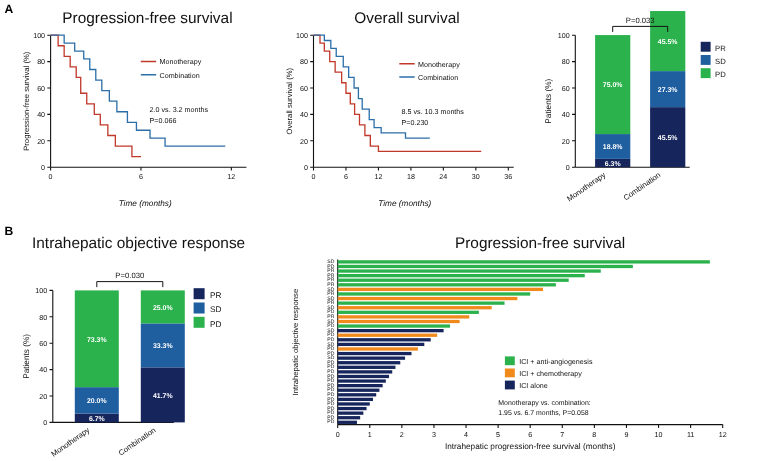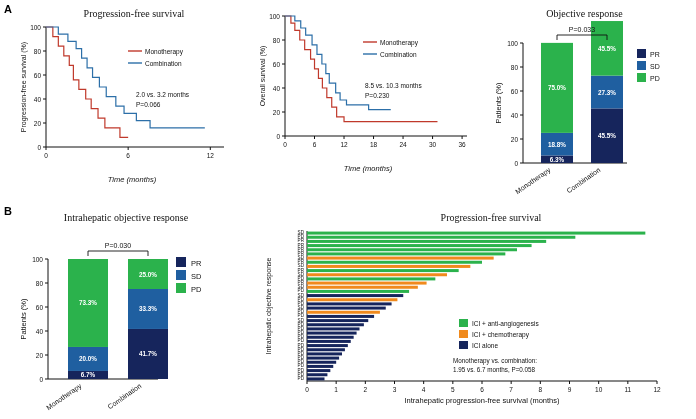--- a/index.html
+++ b/index.html
@@ -1,18 +1,18 @@
 <!DOCTYPE html>
 <html><head>
 <meta charset="utf-8">
 <style>
   html,body{margin:0;padding:0;}
   body{width:696px;height:419px;background:#ffffff;font-family:"Liberation Sans",sans-serif;color:#1a1a1a;position:relative;overflow:hidden;}
   .panel-letter{position:absolute;font-size:11px;font-weight:bold;color:#000;}
-  .chart-title{font-size:10px;text-align:center;color:#111;font-family:Liberation Serif, serif;}
+  .chart-title{font-size:14px;text-align:center;color:#111;}
   .axis-label{font-size:7.5px;color:#111;font-style:italic;}
   svg{display:block;}
 </style>
 </head>
 <body>
 
 <div class="panel-letter" style="left:4px;top:3px;">A</div>
 <div class="panel-letter" style="left:4px;top:205px;">B</div>
 
 <div style="position:absolute;left:8px;top:8px;width:228px;height:175px;">
@@ -47,20 +47,21 @@
         <line x1="120" y1="44" x2="134" y2="44" stroke="#2c6fa8" stroke-width="1.4"></line>
         <text x="137" y="46.5" font-size="6.5" fill="#111" text-anchor="start" font-family="&quot;Liberation Sans&quot;, sans-serif" font-weight="normal">Combination</text>
         <text x="128" y="78" font-size="6.5" fill="#111" text-anchor="start" font-family="&quot;Liberation Sans&quot;, sans-serif" font-weight="normal">2.0 vs. 3.2 months</text>
         <text x="128" y="88" font-size="6.5" fill="#111" text-anchor="start" font-family="&quot;Liberation Sans&quot;, sans-serif" font-weight="normal">P=0.066</text>
       </g>
   </svg>
   <div class="axis-label" style="text-align:center;margin-left:20px;margin-top:-6px;">Time (months)</div>
 </div>
 
 <div style="position:absolute;left:245px;top:8px;width:232px;height:175px;">
+  <div class="chart-title" style="margin-left:18px;">Overall survival</div>
   <svg width="232" height="162" viewBox="0 0 232 162">
     <g id="os-plot">
         <line x1="40" y1="8" x2="40" y2="128" stroke="#111" stroke-width="1"></line>
         <line x1="40" y1="128" x2="222" y2="128" stroke="#111" stroke-width="1"></line>
         <line x1="37" y1="128" x2="40" y2="128" stroke="#111" stroke-width="1"></line>
         <text x="35" y="130.5" font-size="6.5" fill="#111" text-anchor="end" font-family="&quot;Liberation Sans&quot;, sans-serif" font-weight="normal">0</text>
         <line x1="37" y1="104" x2="40" y2="104" stroke="#111" stroke-width="1"></line>
         <text x="35" y="106.5" font-size="6.5" fill="#111" text-anchor="end" font-family="&quot;Liberation Sans&quot;, sans-serif" font-weight="normal">20</text>
         <line x1="37" y1="80" x2="40" y2="80" stroke="#111" stroke-width="1"></line>
         <text x="35" y="82.5" font-size="6.5" fill="#111" text-anchor="end" font-family="&quot;Liberation Sans&quot;, sans-serif" font-weight="normal">40</text>
@@ -92,21 +93,20 @@
         <line x1="118" y1="46" x2="132" y2="46" stroke="#2c6fa8" stroke-width="1.4"></line>
         <text x="135" y="48.5" font-size="6.5" fill="#111" text-anchor="start" font-family="&quot;Liberation Sans&quot;, sans-serif" font-weight="normal">Combination</text>
         <text x="120" y="80" font-size="6.5" fill="#111" text-anchor="start" font-family="&quot;Liberation Sans&quot;, sans-serif" font-weight="normal">8.5 vs. 10.3 months</text>
         <text x="120" y="90" font-size="6.5" fill="#111" text-anchor="start" font-family="&quot;Liberation Sans&quot;, sans-serif" font-weight="normal">P=0.230</text>
       </g>
   </svg>
   <div class="axis-label" style="text-align:center;margin-left:14px;margin-top:-6px;">Time (months)</div>
 </div>
 
 <div style="position:absolute;left:487px;top:8px;width:205px;height:190px;">
-  <div class="chart-title" style="margin-left:-10px;">Objective response</div>
   <svg width="205" height="178" viewBox="0 0 205 178">
     <g id="or-plot">
         <line x1="36" y1="24" x2="36" y2="144" stroke="#111" stroke-width="1"></line>
         <line x1="36" y1="144" x2="140" y2="144" stroke="#111" stroke-width="1"></line>
         <line x1="33" y1="144" x2="36" y2="144" stroke="#111" stroke-width="1"></line>
         <text x="31" y="146.5" font-size="6.5" fill="#111" text-anchor="end" font-family="&quot;Liberation Sans&quot;, sans-serif" font-weight="normal">0</text>
         <line x1="33" y1="120" x2="36" y2="120" stroke="#111" stroke-width="1"></line>
         <text x="31" y="122.5" font-size="6.5" fill="#111" text-anchor="end" font-family="&quot;Liberation Sans&quot;, sans-serif" font-weight="normal">20</text>
         <line x1="33" y1="96" x2="36" y2="96" stroke="#111" stroke-width="1"></line>
         <text x="31" y="98.5" font-size="6.5" fill="#111" text-anchor="end" font-family="&quot;Liberation Sans&quot;, sans-serif" font-weight="normal">40</text>

